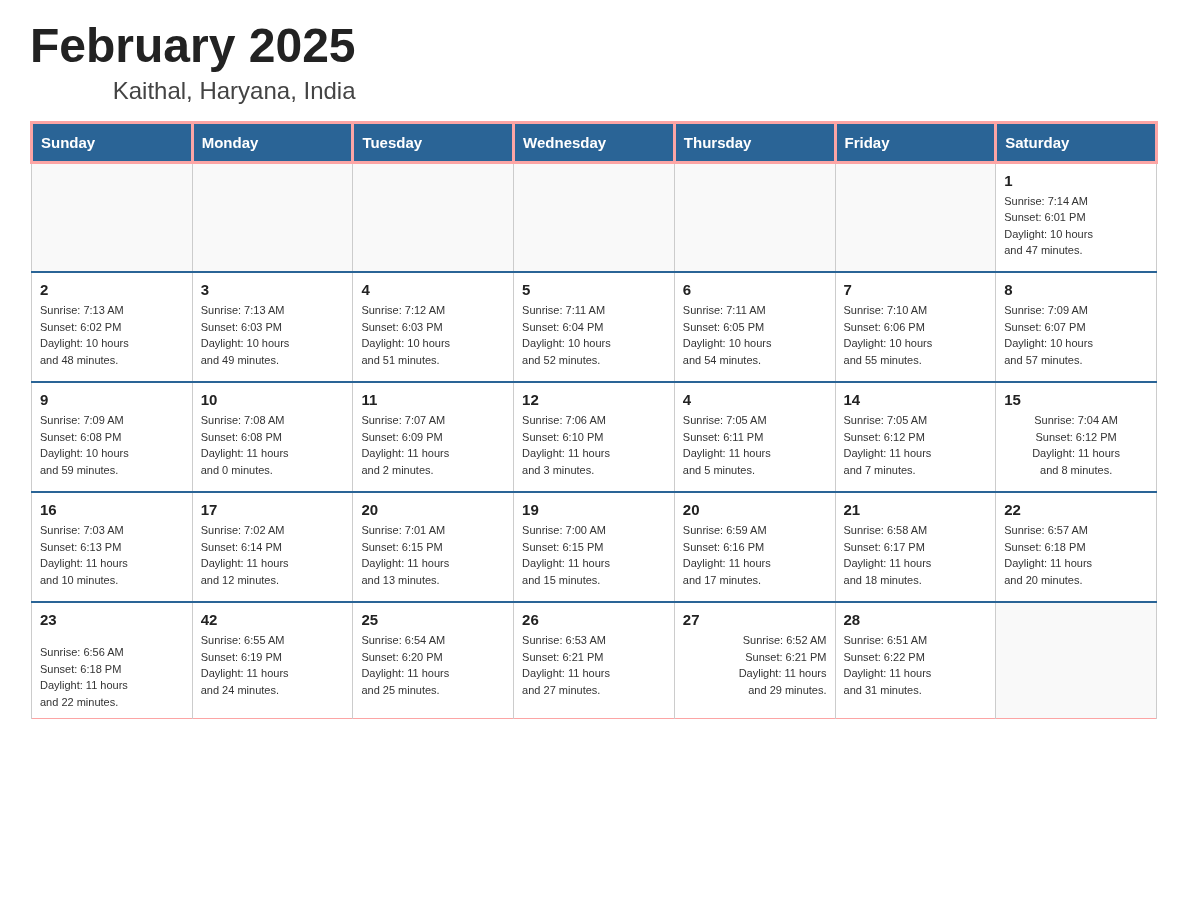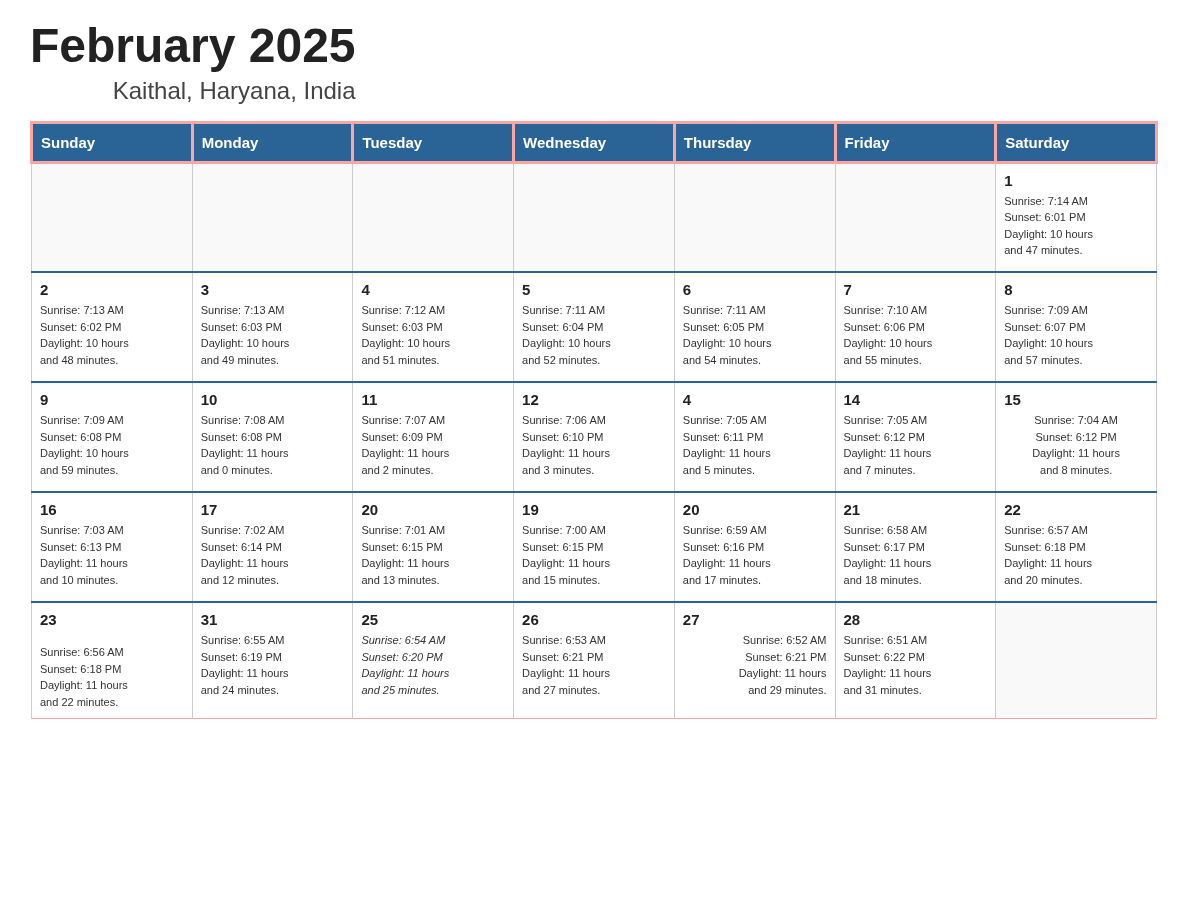--- a/index.html
+++ b/index.html
@@ -294,29 +294,29 @@
       </tr>
       <tr>
         <td>
           <span class="day-number">23</span>
           <div class="day-info" style="white-space: pre-line; margin-top: 16px;">Sunrise: 6:56 AM
 Sunset: 6:18 PM
 Daylight: 11 hours
 and 22 minutes.</div>
         </td>
         <td>
-          <span class="day-number">31</span>
+          <span class="day-number">42</span>
           <div class="day-info" style="white-space: pre-line;">Sunrise: 6:55 AM
 Sunset: 6:19 PM
 Daylight: 11 hours
 and 24 minutes.</div>
         </td>
         <td>
           <span class="day-number">25</span>
-          <div class="day-info" style="white-space: pre-line; font-style: italic;">Sunrise: 6:54 AM
+          <div class="day-info" style="white-space: pre-line;">Sunrise: 6:54 AM
 Sunset: 6:20 PM
 Daylight: 11 hours
 and 25 minutes.</div>
         </td>
         <td>
           <span class="day-number">26</span>
           <div class="day-info" style="white-space: pre-line;">Sunrise: 6:53 AM
 Sunset: 6:21 PM
 Daylight: 11 hours
 and 27 minutes.</div>

